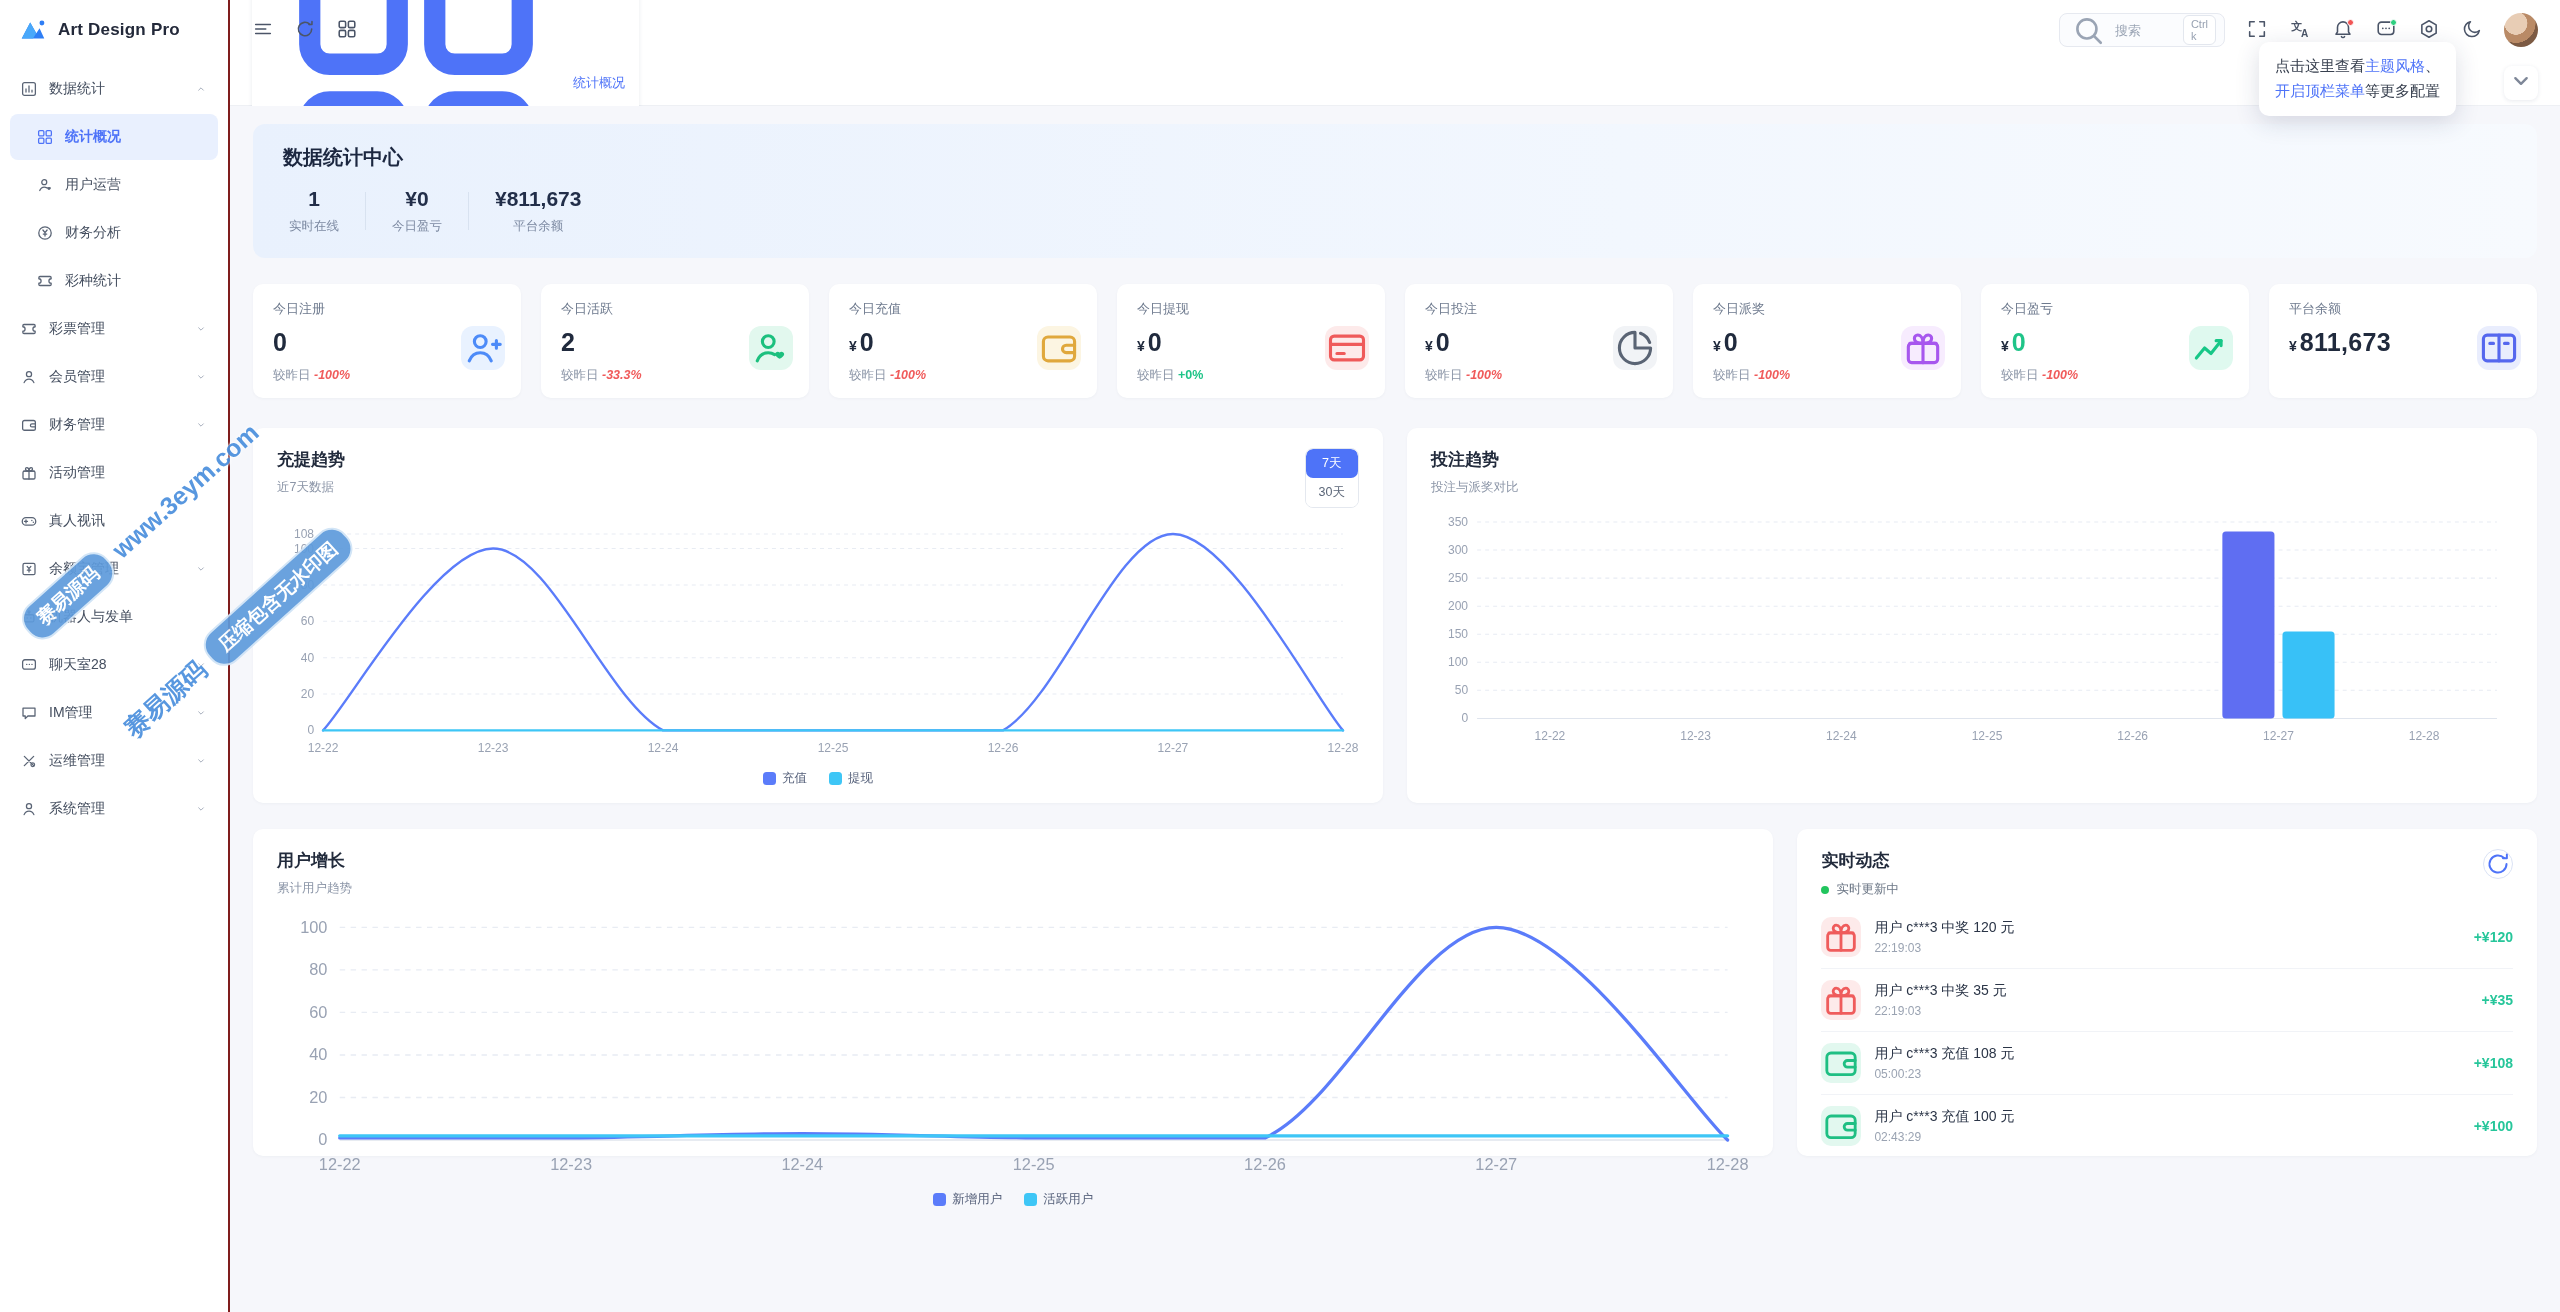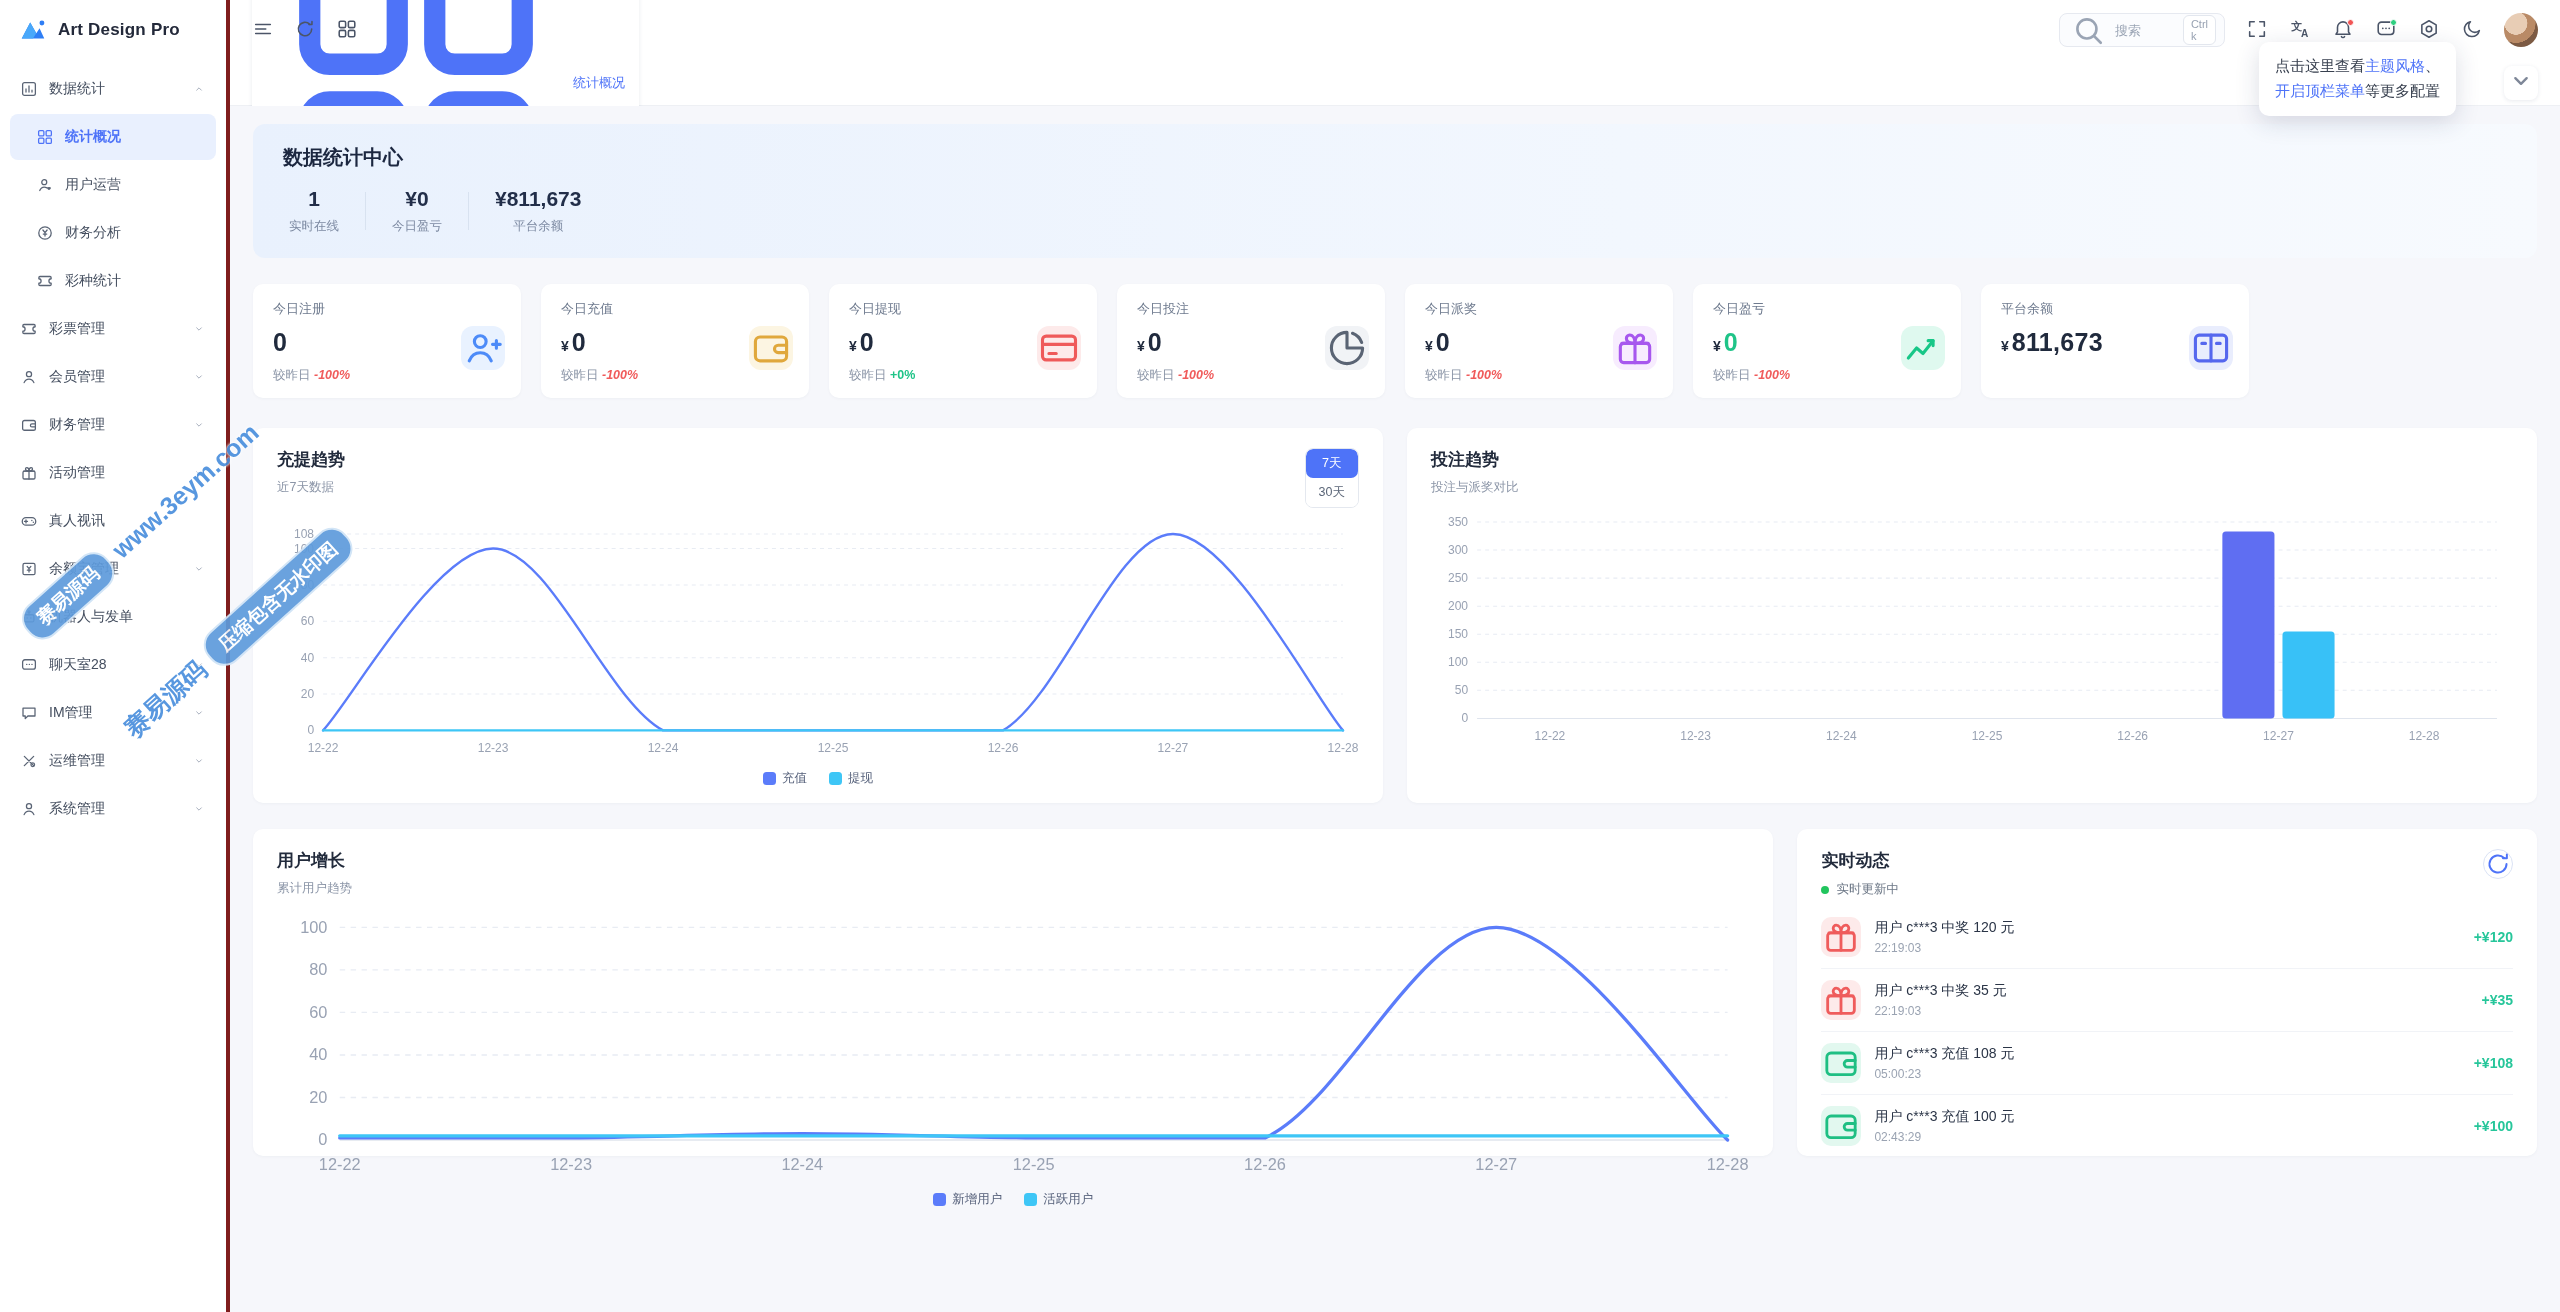--- a/index.html
+++ b/index.html
@@ -2,21 +2,21 @@
 <html><head>
 <meta charset="utf-8">
 <style>
   * { margin:0; padding:0; box-sizing:border-box; }
   html,body { width:2560px; height:1312px; overflow:hidden;
     font-family:"Liberation Sans","DejaVu Sans",sans-serif; background:#fff; }
   .app { display:flex; width:100%; height:100%; }
 
   
   .sidebar { width:230px; min-width:230px; height:100%; background:#fff;
-    border-right:4px solid #7f1d1d; position:relative; }
+    border-right:2px solid #7f1d1d; position:relative; }
   .logo-row { display:flex; align-items:center; gap:10px; height:60px; padding:0 18px; }
   .logo-mark { width:30px; height:30px; }
   .logo-text { font-size:17px; font-weight:bold; color:#23293a; letter-spacing:.2px; }
   .menu { padding:4px 0; }
   .menu-item { display:flex; align-items:center; gap:11px; height:46px; margin:2px 10px;
     padding:0 10px; border-radius:8px; color:#444e5f; font-size:14px; cursor:pointer; }
   .menu-item .mi { width:18px; height:18px; color:#5a6475; display:flex; align-items:center; }
   .menu-item .mi svg { width:18px; height:18px; }
   .menu-item .lbl { flex:1; white-space:nowrap; overflow:hidden; }
   .menu-item .arr { width:14px; height:14px; color:#a6aebc; }
@@ -501,20 +501,34 @@
             <div class="sc-title">今日注册</div>
             <div class="sc-valrow">
               <span class="sc-value">0</span>
             </div>
             <div class="sc-cmp">较昨日 <b class="down">-100%</b></div>
             <div class="sc-chip" style="background: rgb(233, 242, 255); color: rgb(77, 139, 248);">
               <svg viewBox="0 0 24 24" fill="none" stroke="currentColor" stroke-width="1.7" stroke-linecap="round" stroke-linejoin="round" style="width:100%;height:100%">
                 <circle cx="10.5" cy="8.5" r="3.2"></circle>
                 <path d="M4.5 19c1.2-3 3.6-4.4 6-4.4s4.8 1.4 6 4.4"></path>
                 <path d="M17.2 10h4.2M19.3 7.9v4.2"></path>
+              </svg>
+            </div>
+          </div>
+          <div class="stat-card">
+            <div class="sc-title">今日活跃</div>
+            <div class="sc-valrow">
+              <span class="sc-value">2</span>
+            </div>
+            <div class="sc-cmp">较昨日 <b class="down">-33.3%</b></div>
+            <div class="sc-chip" style="background: rgb(226, 248, 238); color: rgb(28, 192, 126);">
+              <svg viewBox="0 0 24 24" fill="none" stroke="currentColor" stroke-width="1.7" stroke-linecap="round" stroke-linejoin="round" style="width:100%;height:100%">
+                <circle cx="10.5" cy="8.5" r="3.2"></circle>
+                <path d="M4.5 19c1.2-3 3.6-4.4 6-4.4 1.2 0 2.4.3 3.5 1"></path>
+                <path d="M16.7 14.4c.9-.9 2.5-.2 2.5 1 0 1-1.4 1.9-2.5 2.5-1-.6-2.5-1.5-2.5-2.5 0-1.2 1.6-1.9 2.5-1z" fill="currentColor" stroke="none"></path>
               </svg>
             </div>
           </div>
           <div class="stat-card">
             <div class="sc-title">今日充值</div>
             <div class="sc-valrow">
               <span class="sc-prefix">¥</span>
               <span class="sc-value">0</span>
             </div>
             <div class="sc-cmp">较昨日 <b class="down">-100%</b></div>

